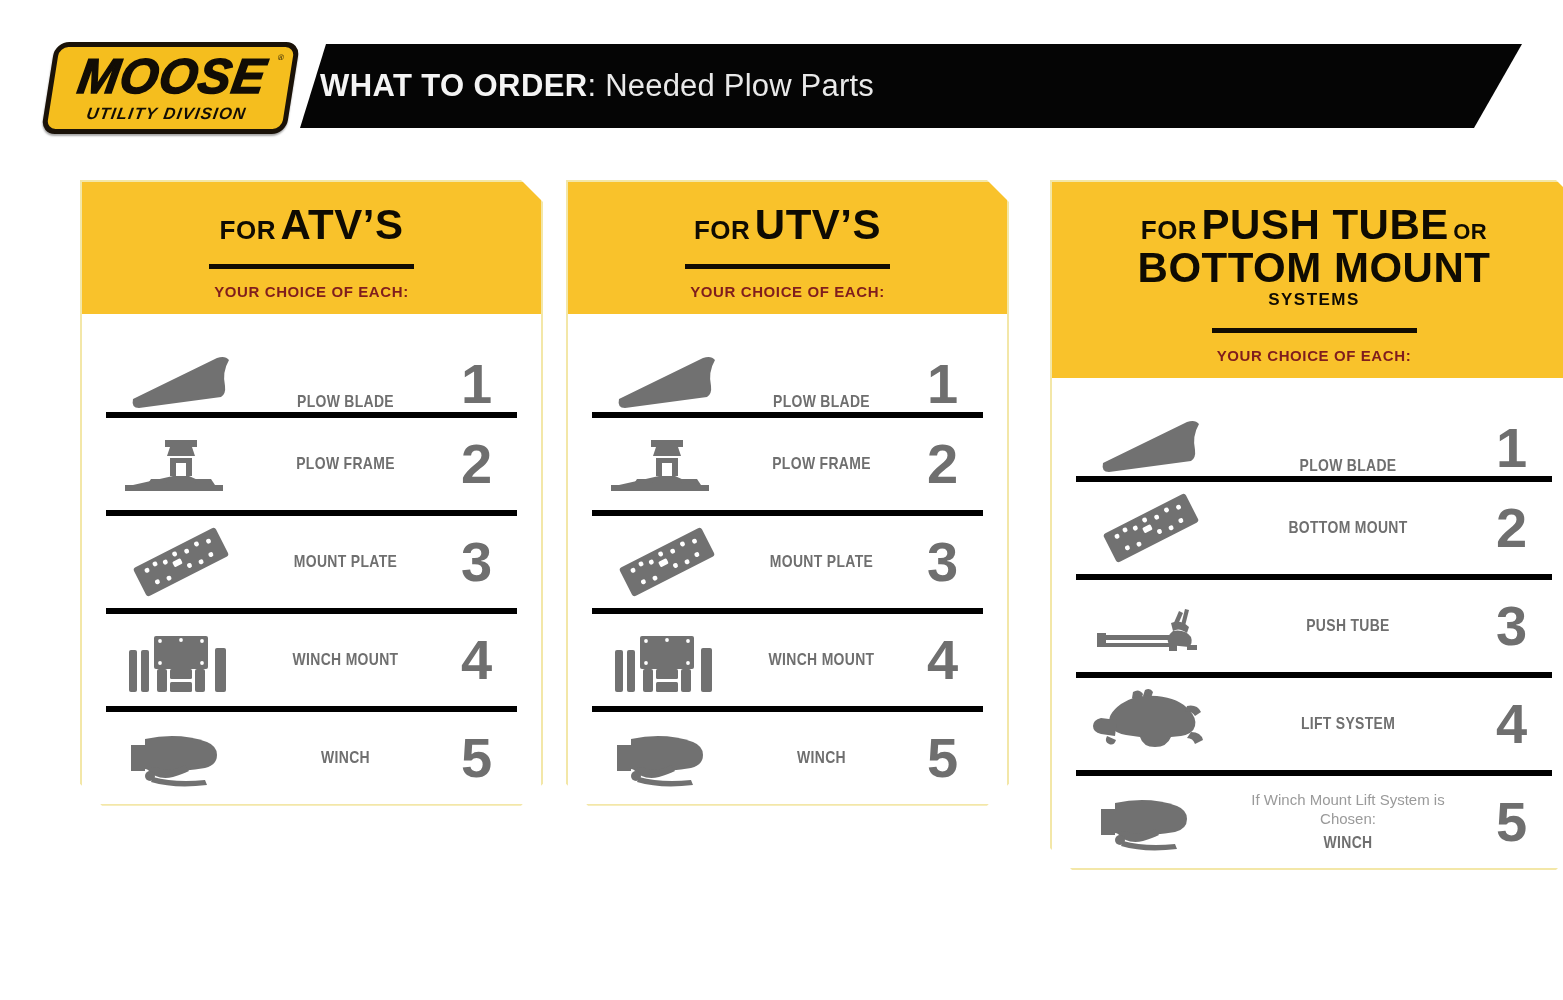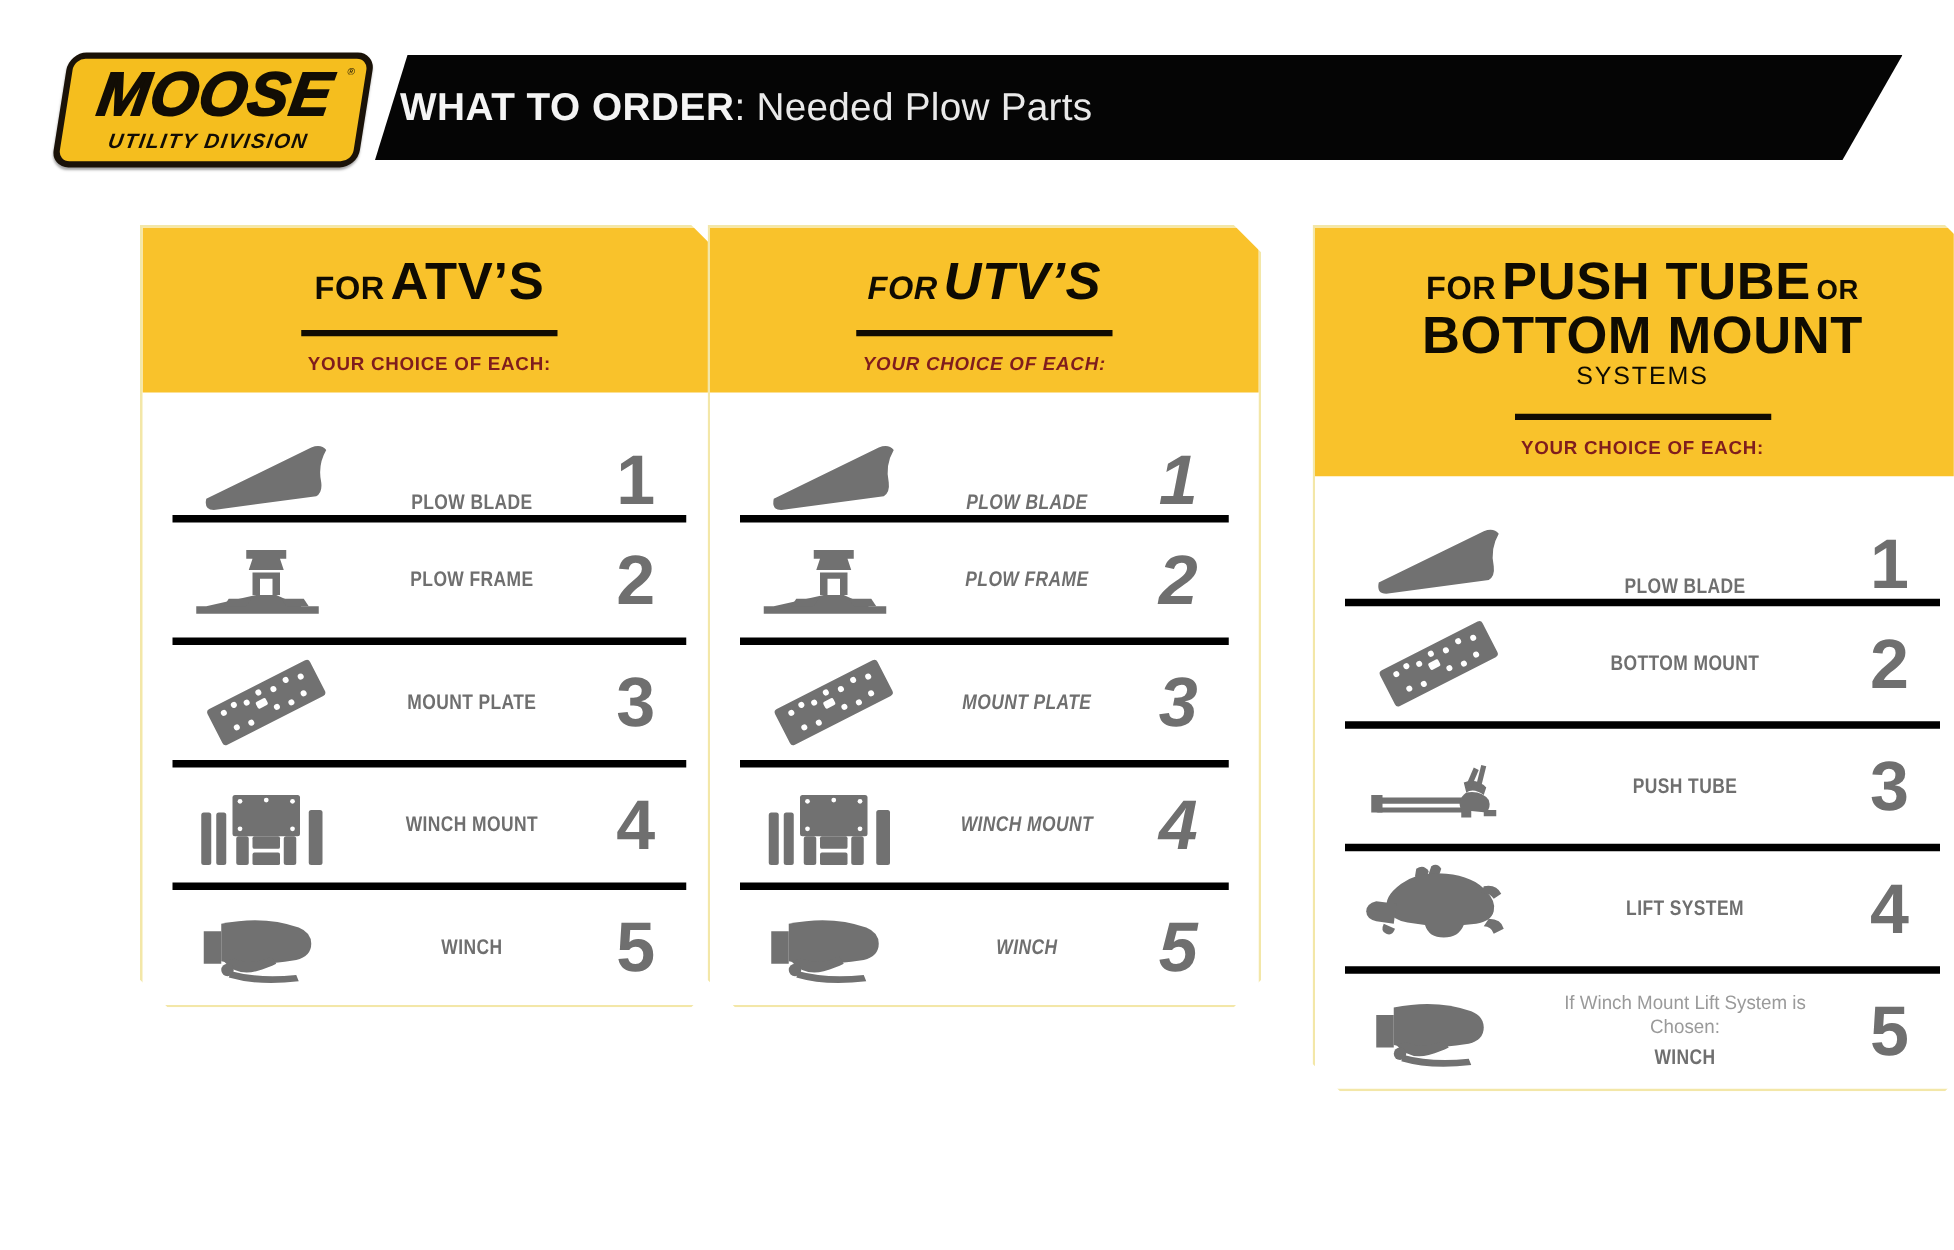--- a/index.html
+++ b/index.html
@@ -88,21 +88,21 @@
     font-weight: bold; font-size: 26px; letter-spacing: .5px;
     vertical-align: baseline;
   }
   .head-title .big {
     font-weight: bold; font-size: 42px; letter-spacing: .5px;
   }
   .head-title .or {
     font-weight: bold; font-size: 22px; letter-spacing: .5px;
   }
   .head-title .sys {
-    font-weight: normal; font-size: 20px; letter-spacing: 1.5px;
+    font-weight: bold; font-size: 17px; letter-spacing: 1.5px;
     display: block; margin-top: 1px;
   }
   .head-rule {
     height: 5px; background: #120c02;
     width: 205px; margin: 17px auto 0;
   }
   .head-sub {
     margin-top: 14px;
     font-size: 15px; font-weight: bold; letter-spacing: .6px;
     color: #7f1d1d;
@@ -142,22 +142,22 @@
     width: 82px; flex: 0 0 82px;
     text-align: center;
     font-family: "Liberation Sans", sans-serif;
     font-size: 56px; font-weight: bold;
     color: #6f6f6f;
     line-height: 1;
     letter-spacing: -1px;
   }
 
   
-  #card-atv  { left: 80px;   top: 180px; width: 463px; margin-left: 32px; }
-  #card-utv  { left: 566px;  top: 180px; width: 443px; font-style: italic; }
+  #card-atv  { left: 80px;   top: 180px; width: 463px; }
+  #card-utv  { left: 566px;  top: 180px; width: 443px; }
   #card-push { left: 1050px; top: 180px; width: 528px; }
 
   #card-push .head-rule { margin-top: 20px; }
 </style>
 </head>
 <body>
 
 <div class="page">
 
   <div class="header">

